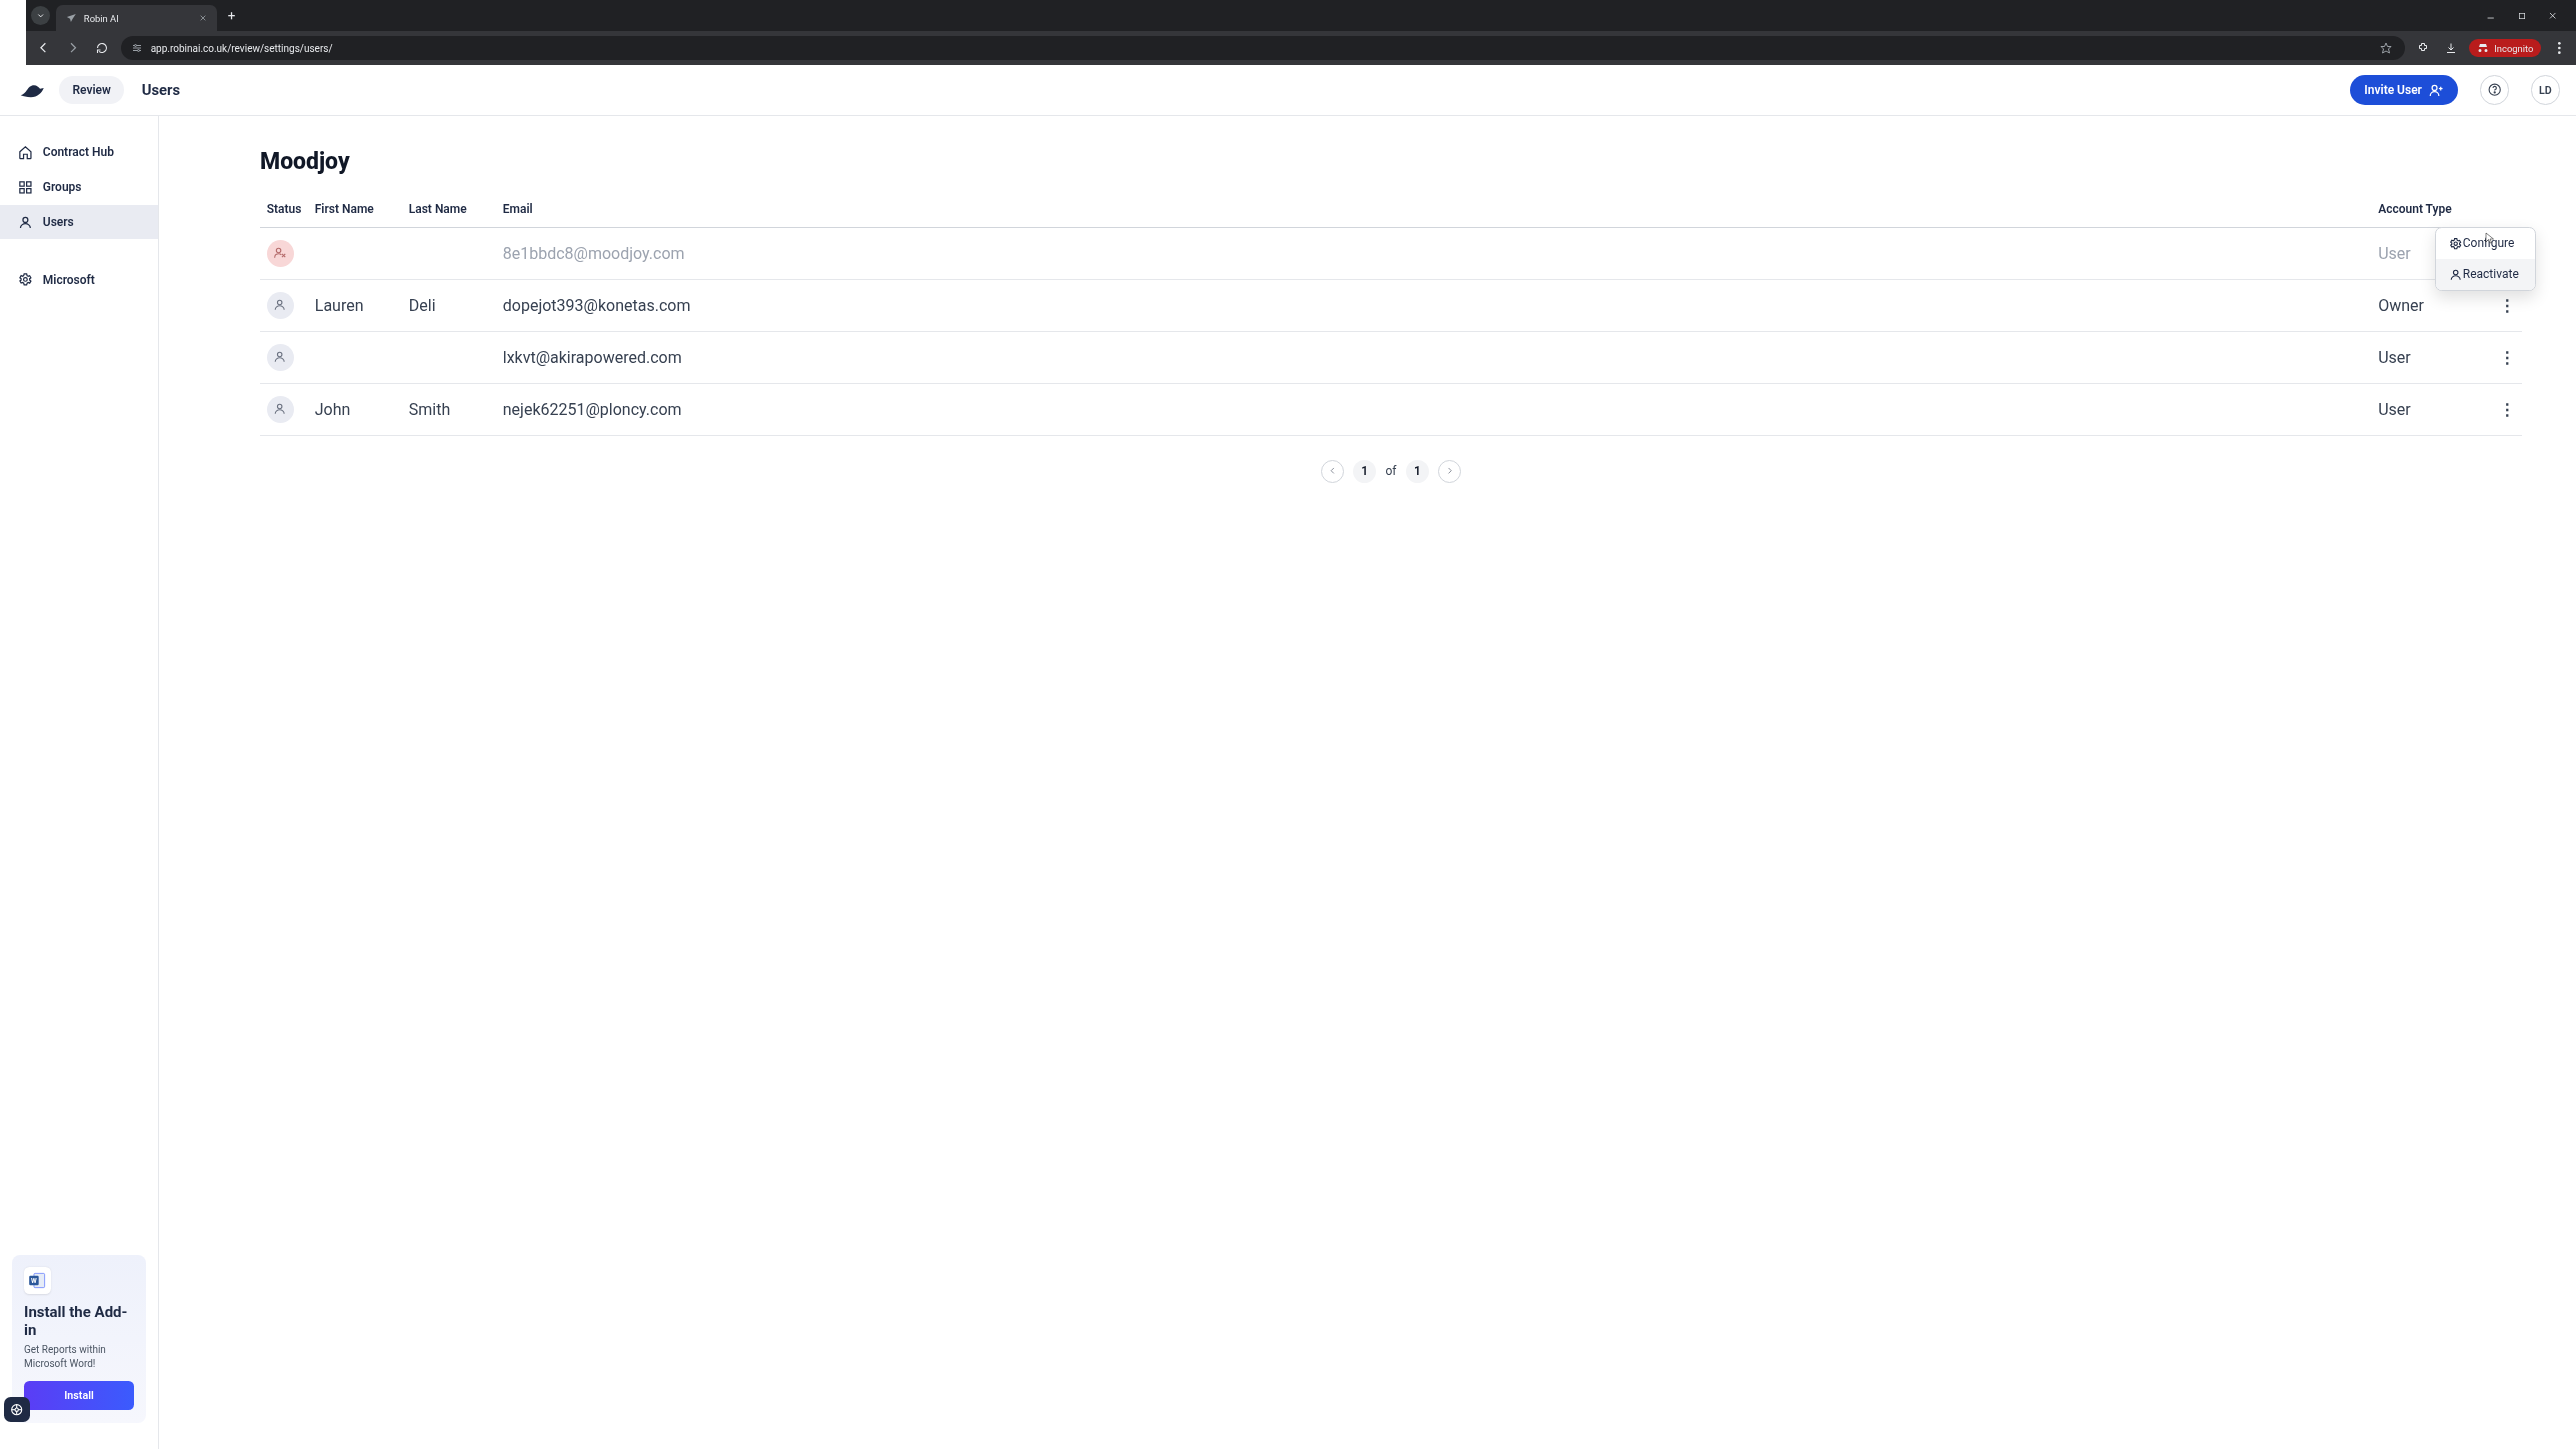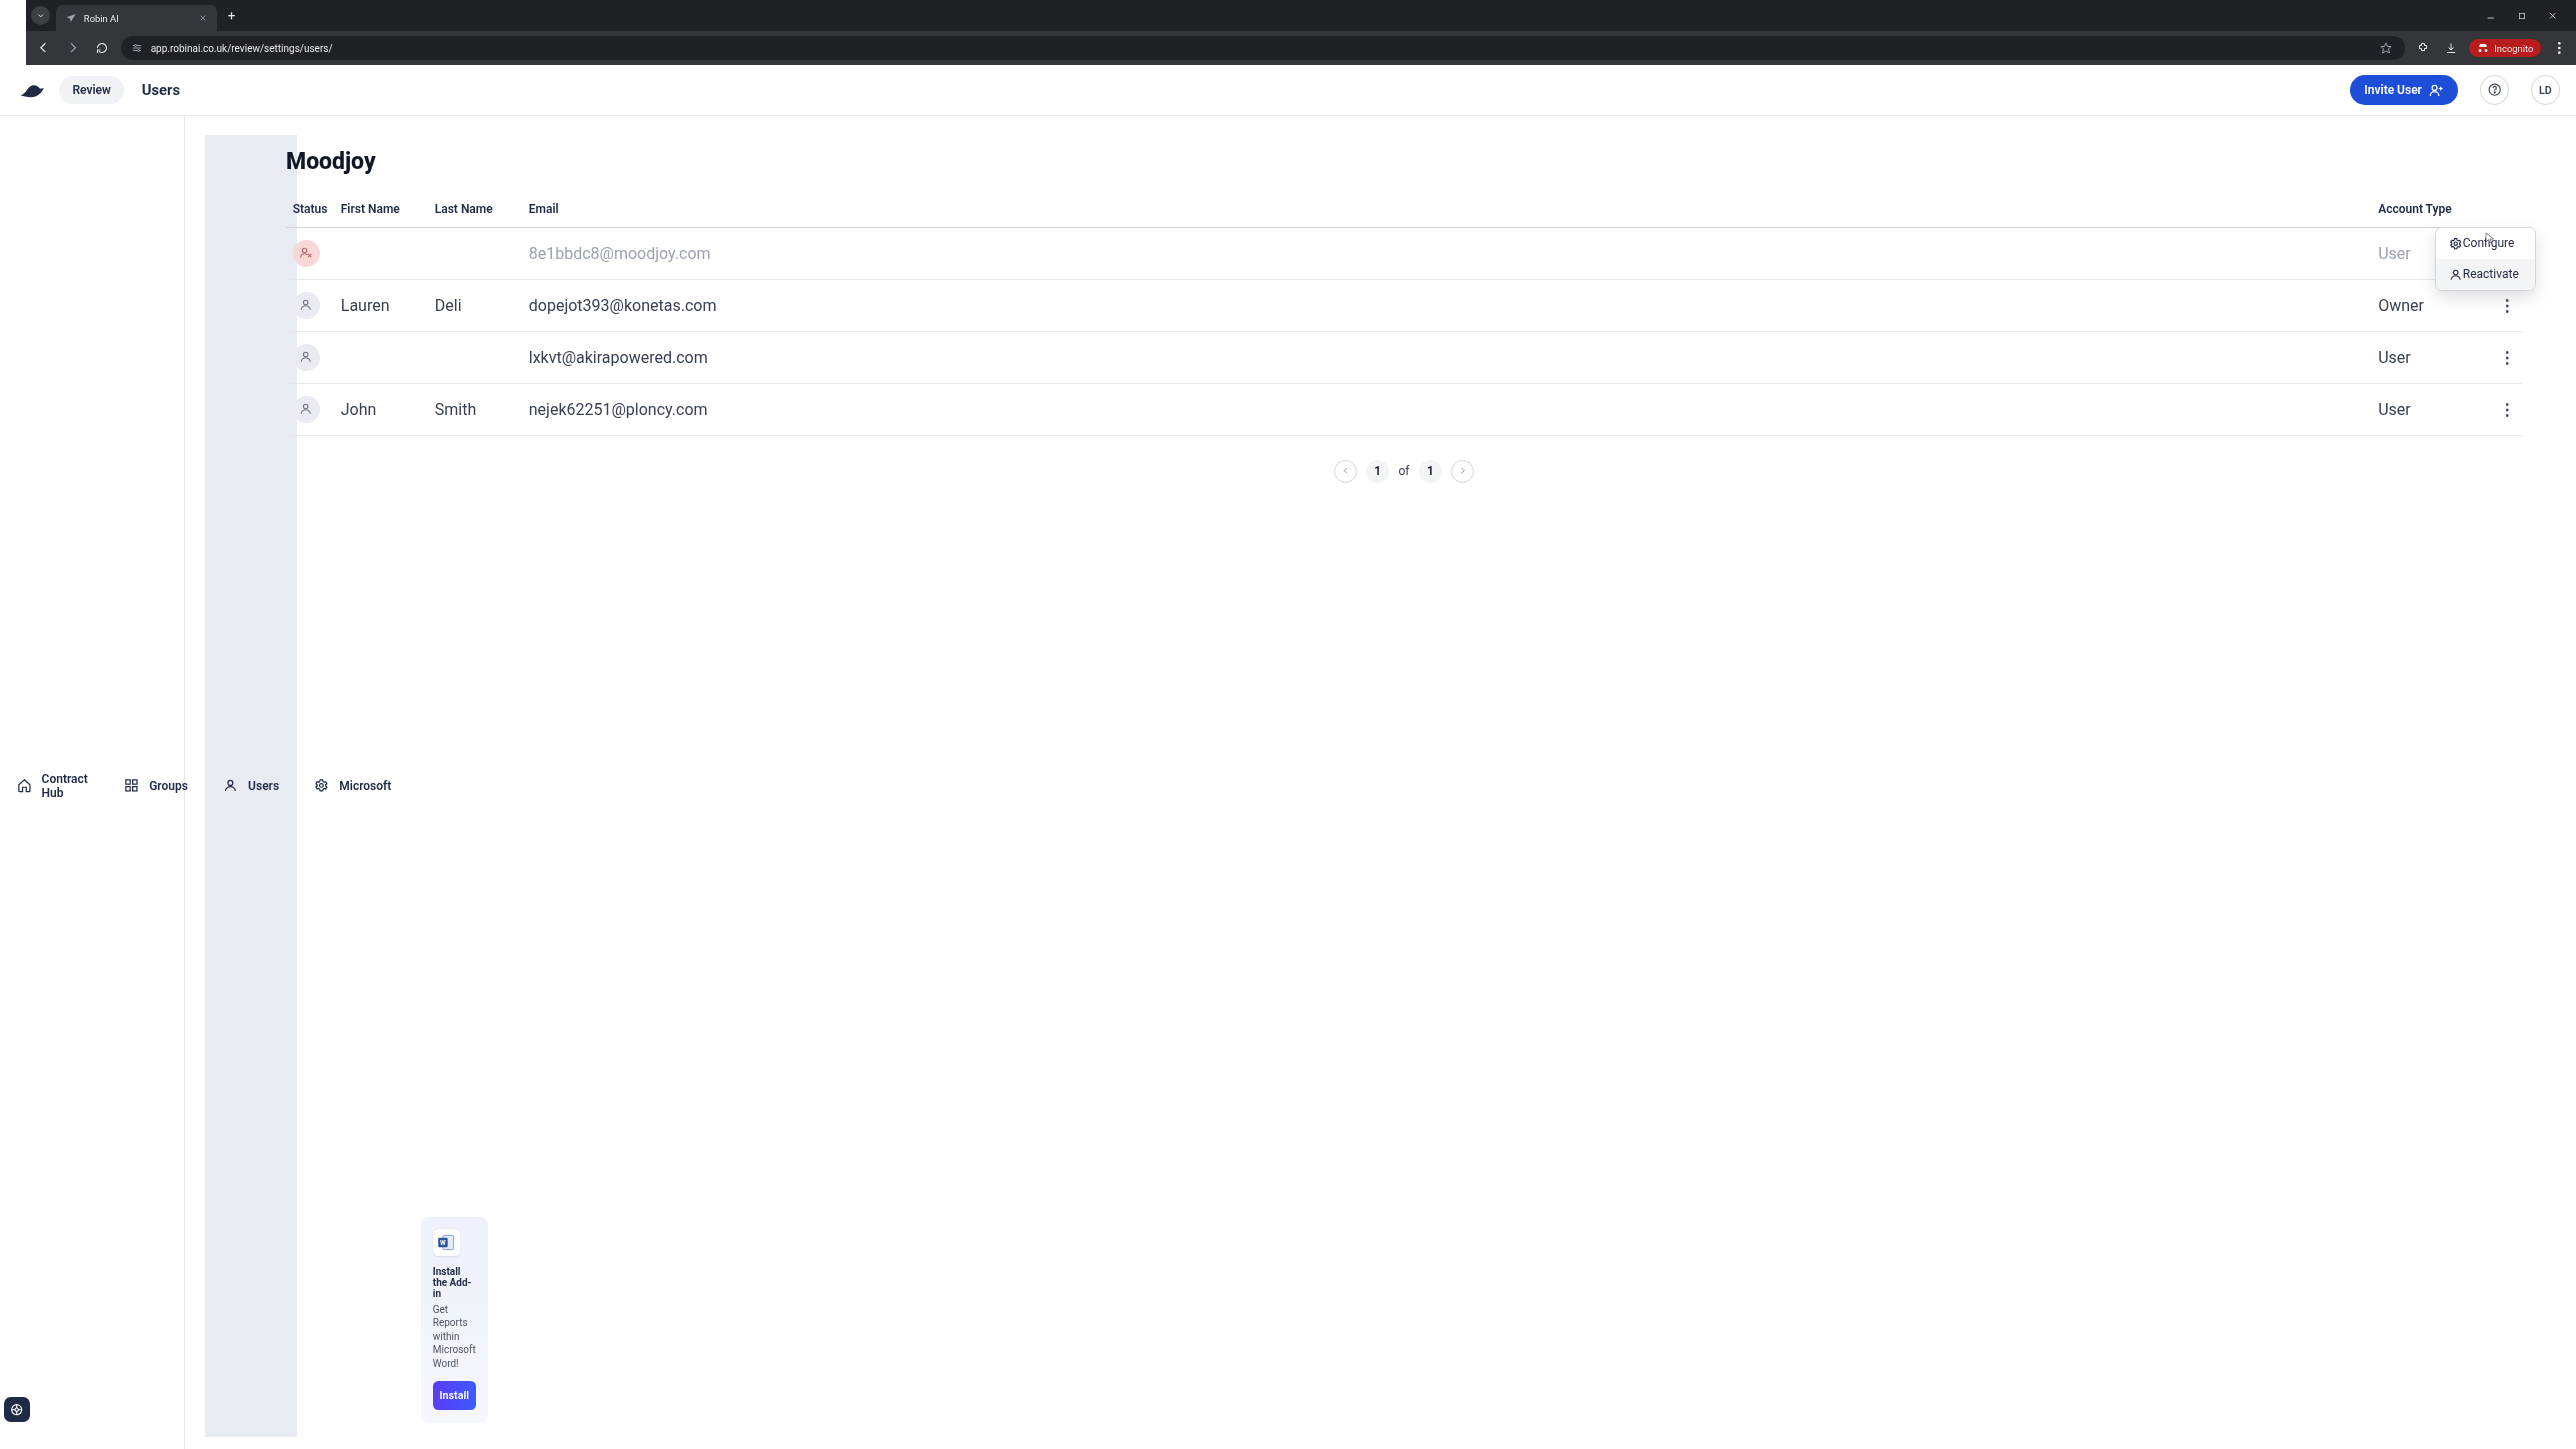--- a/index.html
+++ b/index.html
@@ -31,29 +31,29 @@
   .app { display: flex; flex-direction: column; height: calc(100vh - 64px); background: #fff; }
   .app-header { display: flex; align-items: center; height: 51px; padding: 0 16px; border-bottom: 0.7px solid #e5e7eb; gap: 12px; }
   .logo { width: 31px; height: 31px; display: flex; align-items: center; justify-content: center; }
   .pill { background: #f1f2f6; border-radius: 14.8px; padding: 6.7px 13.4px; font-size: 12px; font-weight: 600; color: #1f2a44; }
   .page-name { font-size: 14.8px; font-weight: 700; color: #1f2a44; margin-left: 5.4px; }
   .app-header .grow { flex: 1; }
   .invite-btn { display: flex; align-items: center; gap: 6.7px; background: #1d4ed8; color: #fff; border-radius: 17.4px; padding: 8px 14.8px; font-size: 12px; font-weight: 600; cursor: pointer; }
   .circle-btn { width: 29.5px; height: 29.5px; border-radius: 50%; border: 1px solid #d1d5db; display: flex; align-items: center; justify-content: center; color: #374151; font-weight: 600; cursor: pointer; margin-left: 9.4px; }
 
   .app-body { display: flex; flex: 1; min-height: 0; }
-  .sidebar { width: 185px; border-right: 0.7px solid #e5e7eb; padding: 19px 0 13.4px 0; display: flex; }
+  .sidebar { width: 159px; border-right: 0.7px solid #e5e7eb; padding: 19px 0 13.4px 0; display: flex; flex-direction: column; }
   .side-item { display: flex; align-items: center; gap: 9.4px; padding: 9.4px 17.4px; font-size: 12px; font-weight: 600; color: #1f2a44; cursor: pointer; }
   .side-item.active { background: #e9ebf2; }
   .side-icon { width: 16px; height: 16px; color: #1f2a44; display:flex; align-items:center; justify-content:center; }
   .side-spacer-lg { height: 23px; }
 
   .addin-card { margin: auto 12px 13.4px 12px; background: linear-gradient(180deg,#eef1fb,#f6f7fd); border-radius: 8px; padding: 12px 12px 13.4px 12px; }
   .addin-card .word { width: 27px; height: 27px; background: #fff; border-radius: 5.4px; display:flex; align-items:center; justify-content:center; box-shadow: 0 0.7px 2px rgba(0,0,0,.1); margin-bottom: 9.4px; }
-  .addin-card h4 { font-size: 10px; font-weight: 700; color: #1f2a44; margin-bottom: 4px; }
+  .addin-card h4 { font-size: 15px; font-weight: 700; color: #1f2a44; margin-bottom: 4px; }
   .addin-card p { font-size: 10px; color: #4b5563; line-height: 1.35; margin-bottom: 10.7px; }
   .install-btn { width: 100%; text-align: center; background: linear-gradient(90deg,#5b3df5,#3b5bfd); color:#fff; font-weight:600; font-size:10.7px; padding: 8px 0; border-radius: 5.4px; cursor:pointer; }
 
   .content { flex: 1; padding: 32px 54px 27px 101px; position: relative; }
   .org-title { font-size: 23px; font-weight: 800; color: #111827; margin-bottom: 19px; }
 
   table.users { width: 100%; border-collapse: collapse; }
   table.users th { text-align: left; font-size: 12px; font-weight: 600; color: #1f2a44; padding: 8px 6.7px 10.7px 6.7px; border-bottom: 1px solid #d1d5db; }
   table.users td { padding: 12px 6.7px; font-size: 16px; color: #374151; border-bottom: 0.7px solid #e5e7eb; vertical-align: middle; }
   .status-cell { width: 48px; }

